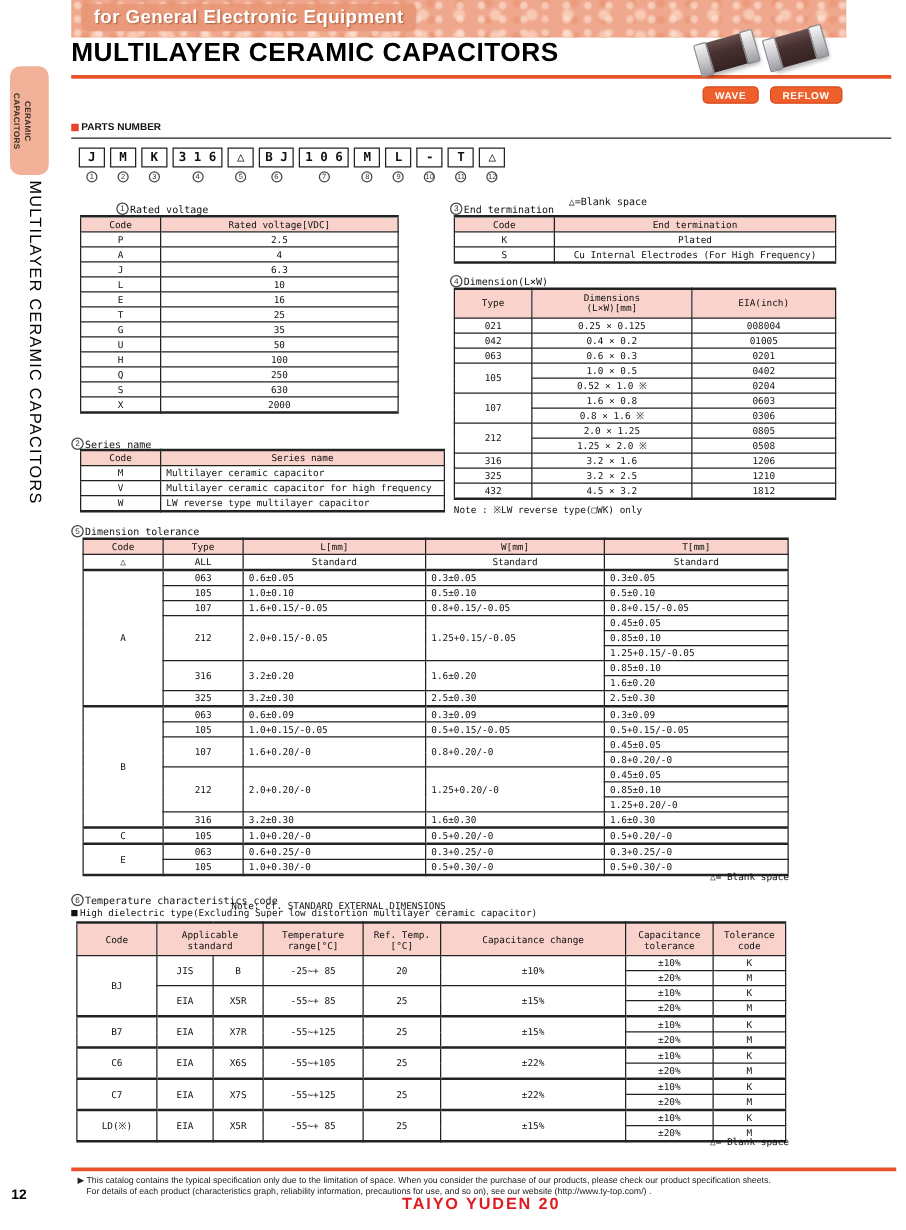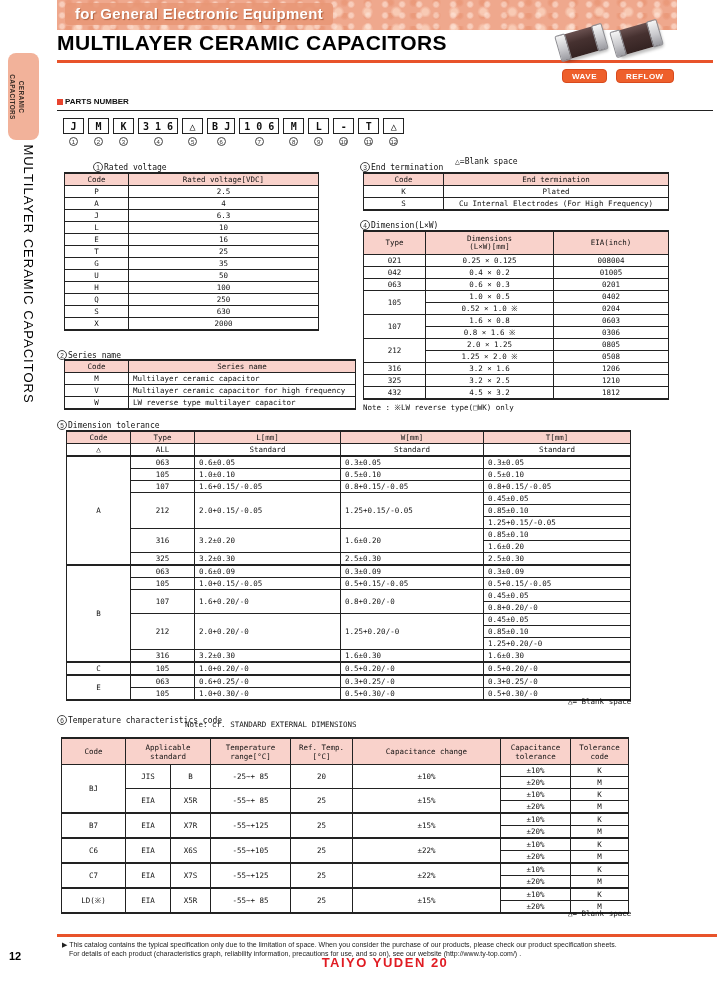--- a/index.html
+++ b/index.html
@@ -488,20 +488,24 @@
         </tr>
       </tbody>
     </table>
   <div class="note" style="left:185px;top:720px;">Note: cf. STANDARD EXTERNAL DIMENSIONS</div>
   <div class="note" style="left:568px;top:697px;">△= Blank space</div>
 
   <div class="shead" style="left:57px;top:715px;">
     <span class="circ">6</span>
     <span>Temperature characteristics code</span>
   </div>
+  <div class="sec-label" style="left:57px;top:726px;font-weight:normal;font-family:'DejaVu Sans Mono',monospace;font-size:7.5px;">
+    <span class="blk-sq"></span>
+    <span>High dielectric type(Excluding Super low distortion multilayer ceramic capacitor)</span>
+  </div>
   <table class="tbl t6" style="left:61px;top:737px;">
       <colgroup>
         <col style="width: 64px;">
         <col style="width: 45px;">
         <col style="width: 40px;">
         <col style="width: 80px;">
         <col style="width: 62px;">
         <col style="width: 148px;">
         <col style="width: 70px;">
         <col style="width: 58px;">

